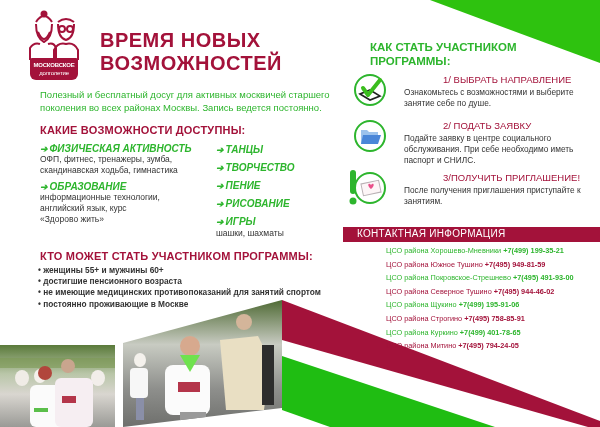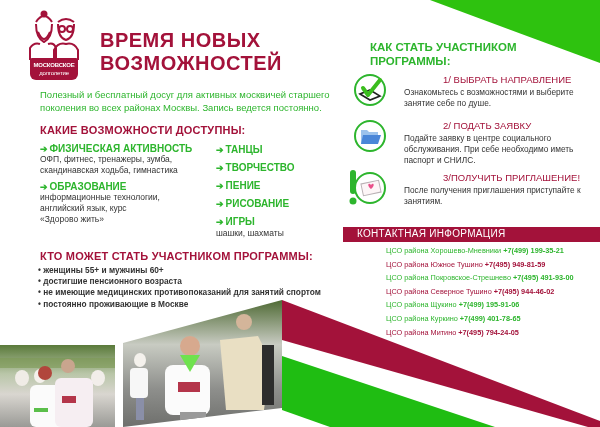--- a/index.html
+++ b/index.html
@@ -14,21 +14,21 @@
   .logo-badge .l2 { font-weight: normal; }
 
   .title { left: 100px; top: 29px; font-size: 20px; line-height: 23px; font-weight: bold; color: #a3123a; letter-spacing: 0.5px; }
   .title div { white-space: nowrap; }
 
   .intro { left: 40px; top: 88px; width: 290px; font-size: 9.5px; line-height: 13px; color: #2db52d; }
 
   .h-section { font-size: 11px; font-weight: bold; color: #a3123a; letter-spacing: 0.2px; white-space: nowrap; }
   .opp-title { left: 40px; top: 124px; }
 
-  .cat { font-size: 10px; font-weight: bold; color: #2db52d; white-space: nowrap; }
+  .cat { font-size: 10px; font-weight: bold; color: #2db52d; white-space: nowrap; font-style: italic; }
   .cat .arrow { font-size: 9px; margin-right: 2px; }
   .desc { font-size: 8.5px; line-height: 11px; color: #333; }
 
   .col1 { left: 40px; top: 143px; width: 180px; }
   .col1 .item { margin-bottom: 5px; }
   .col2 { left: 216px; top: 144px; width: 100px; }
   .col2 .cat { margin-bottom: 7px; }
 
   .who-title { left: 40px; top: 250px; }
   .who-list { left: 38px; top: 265px; list-style: none; font-size: 8.3px; line-height: 11.2px; color: #333; font-weight: bold; }
@@ -210,15 +210,16 @@
 </div>
 
 <div class="abs contacts-bar"></div>
 <div class="abs contacts-title">КОНТАКТНАЯ ИНФОРМАЦИЯ</div>
 <div class="abs contacts">
   <div class="row g"><span>ЦСО района Хорошево-Мневники</span> <span class="phone">+7(499) 199-35-21</span></div>
   <div class="row m"><span>ЦСО района Южное Тушино</span> <span class="phone">+7(495) 949-81-59</span></div>
   <div class="row g"><span>ЦСО района Покровское-Стрешнево</span> <span class="phone">+7(495) 491-93-00</span></div>
   <div class="row m"><span>ЦСО района Северное Тушино</span> <span class="phone">+7(495) 944-46-02</span></div>
   <div class="row g"><span>ЦСО района Щукино</span> <span class="phone">+7(499) 195-91-06</span></div>
+  <div class="row m"><span>ЦСО района Строгино</span> <span class="phone">+7(495) 758-85-91</span></div>
   <div class="row g"><span>ЦСО района Куркино</span> <span class="phone">+7(499) 401-78-65</span></div>
   <div class="row m"><span>ЦСО района Митино</span> <span class="phone">+7(495) 794-24-05</span></div>
 </div>
 
 </body></html>

